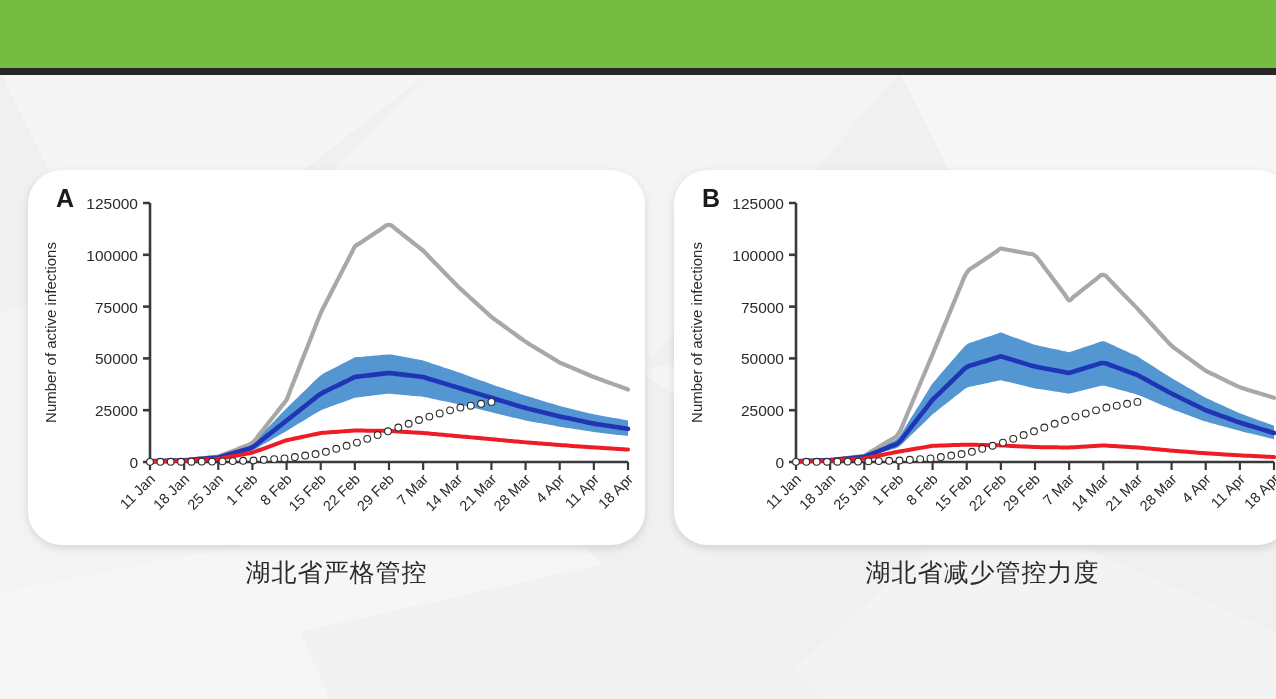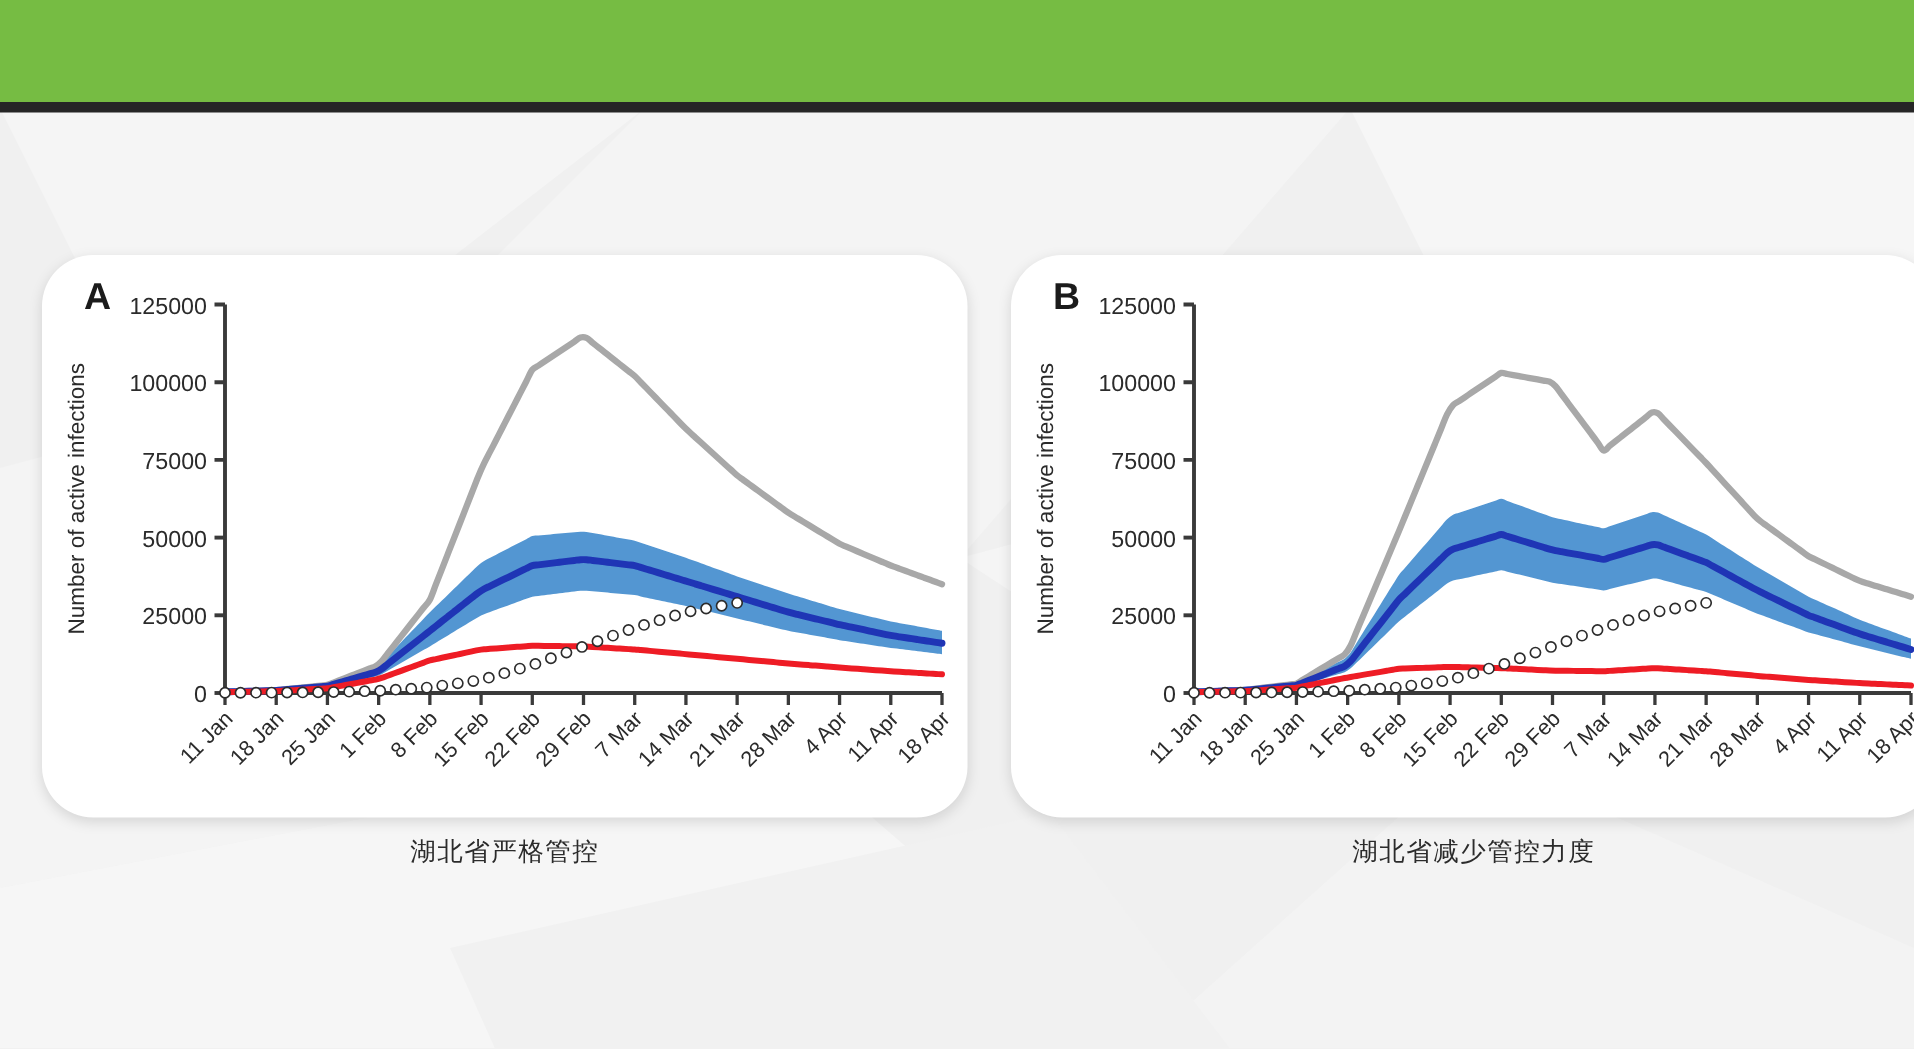--- a/index.html
+++ b/index.html
@@ -57,21 +57,21 @@
 
   .panel-letter{
     position:absolute;left:28px;top:14px;
     font-size:25px;font-weight:bold;color:#1b1b1b;
     font-family:"Liberation Sans",sans-serif;
   }
   .chart-svg{position:absolute;left:0;top:0;width:617px;height:375px;}
 
   .caption{
     position:absolute;top:556px;width:617px;text-align:center;
-    font-size:17px;color:#2b2b2b;letter-spacing:1px;z-index:3;
+    font-size:25px;color:#2b2b2b;letter-spacing:1px;z-index:3;
     font-family:Liberation Mono, monospace;
   }
   #caption-a{left:28px;}
   #caption-b{left:674px;}
 </style>
 </head>
 <body>
 
 <div class="slide">
 

